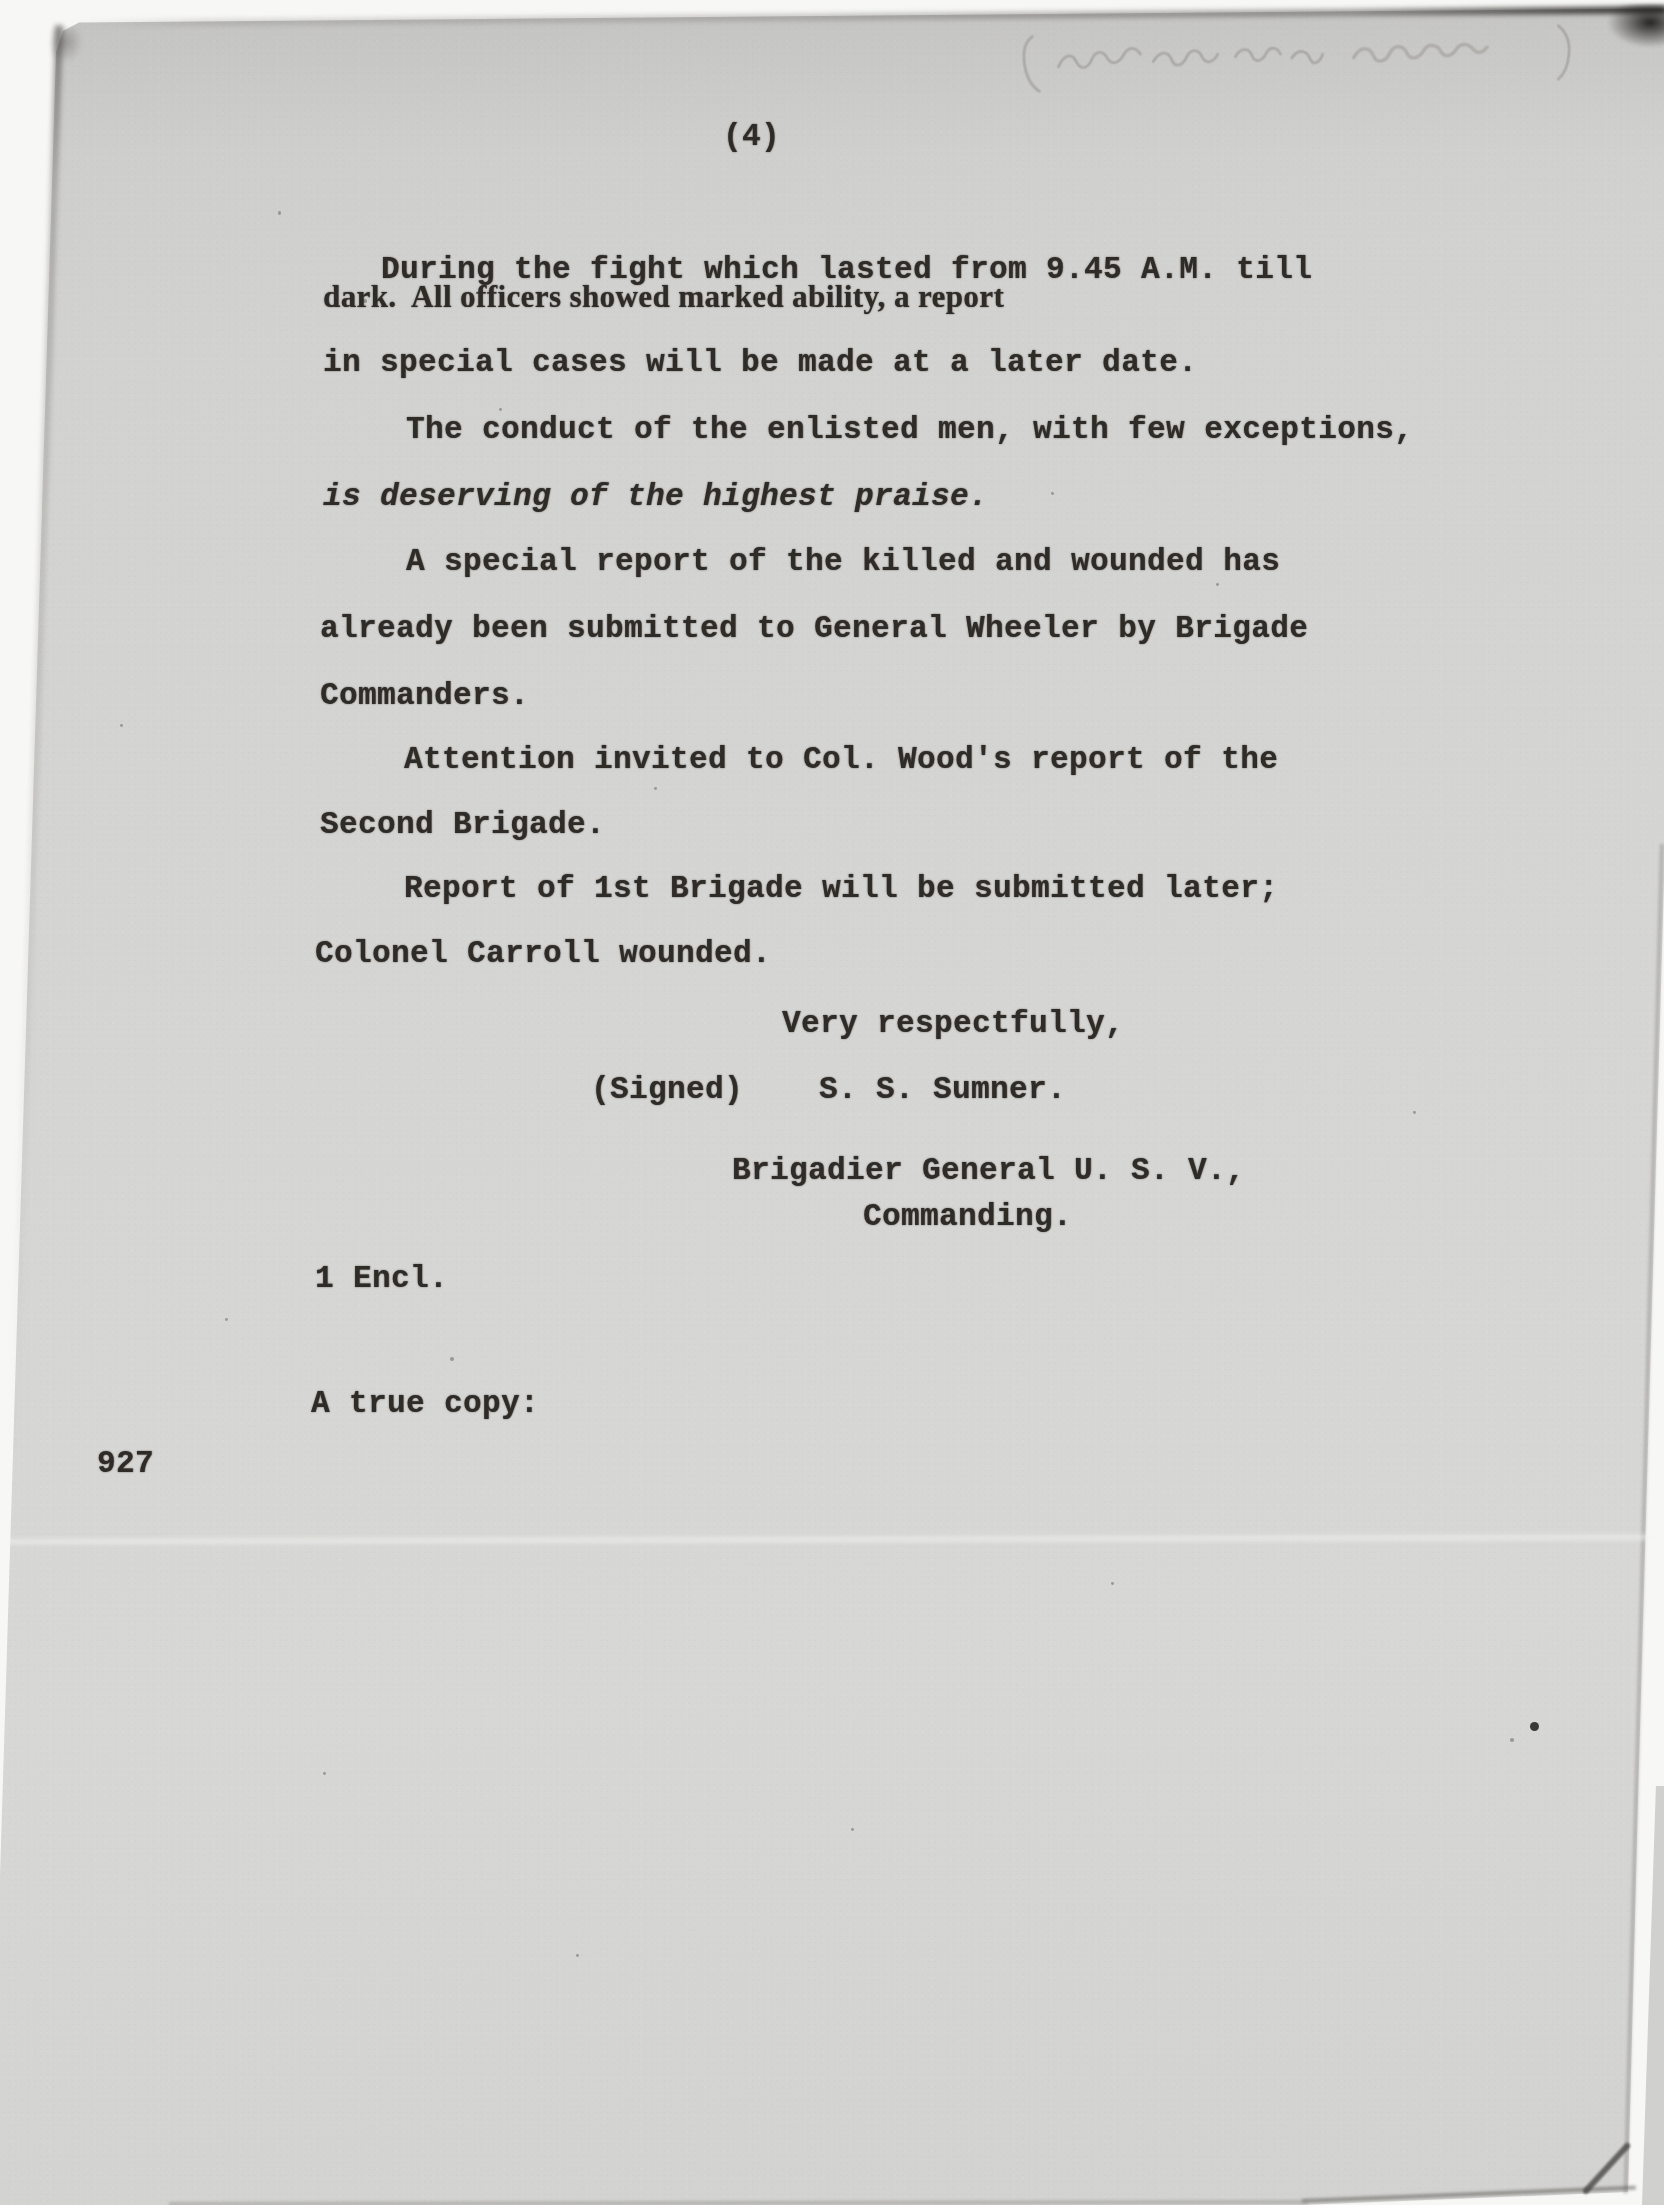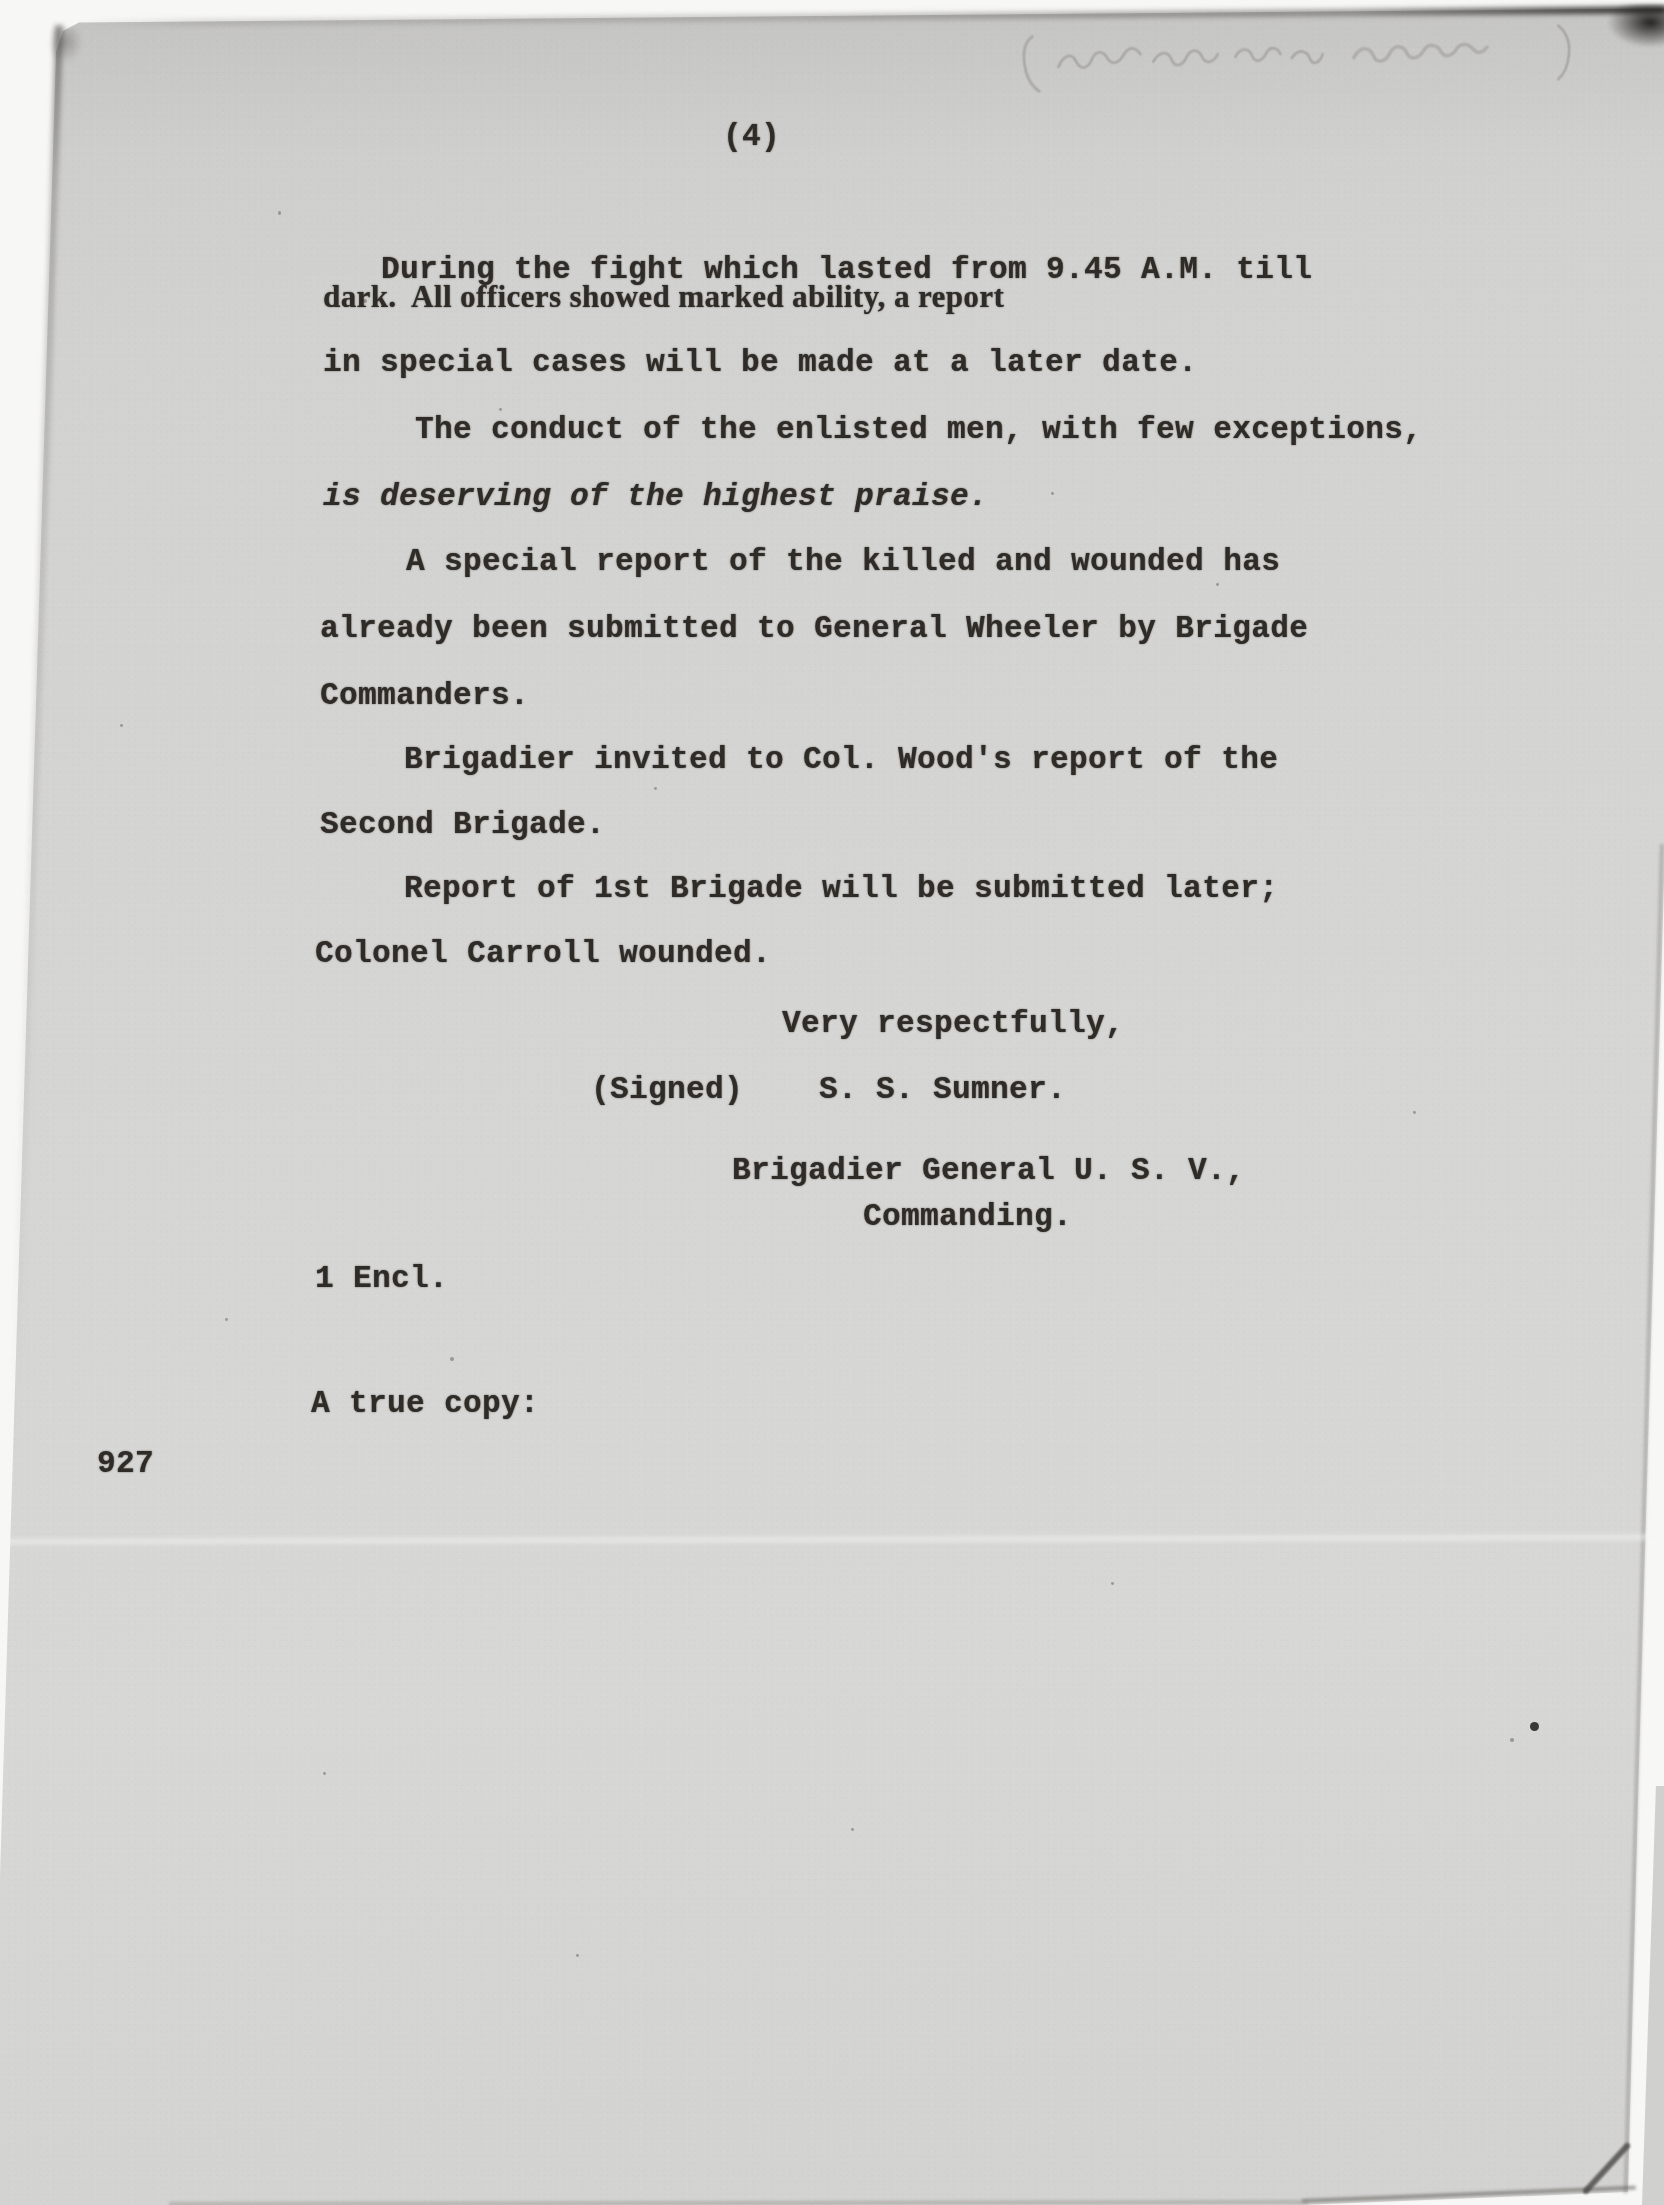--- a/index.html
+++ b/index.html
@@ -60,21 +60,21 @@
     position:absolute;white-space:pre;
     font-size:31px;font-weight:700;letter-spacing:0.4px;line-height:1;
     color:#2f2c28;
     text-shadow:0 0 2.1px rgba(48,44,40,0.55),0.4px 0.4px 0.7px rgba(48,44,40,0.45);
     filter:blur(0.4px);
   }
   .pgnum{left:723px;top:121px;}
   .bl0{left:381px;top:215px;margin-top:39px;}
   .bl1{left:323px;top:281px;font-family:Liberation Serif, serif;}
   .bl2{left:323px;top:347px;}
-  .bl3{left:415px;top:414px;}
+  .bl3{left:406px;top:414px;}
   .bl4{left:323px;top:481px;font-style:italic;}
   .bl5{left:406px;top:546px;}
   .bl6{left:320px;top:613px;}
   .bl7{left:320px;top:680px;}
   .bl8{left:404px;top:744px;}
   .bl9{left:320px;top:809px;}
   .bl10{left:404px;top:873px;}
   .bl11{left:315px;top:938px;}
   .cl0{left:782px;top:1008px;}
   .cl1{left:591px;top:1074px;}
@@ -140,21 +140,21 @@
 
 <div>
   <div class="tline bl0">During the fight which lasted from 9.45 A.M. till</div>
   <div class="tline bl1">dark.  All officers showed marked ability, a report</div>
   <div class="tline bl2">in special cases will be made at a later date.</div>
   <div class="tline bl3">The conduct of the enlisted men, with few exceptions,</div>
   <div class="tline bl4">is deserving of the highest praise.</div>
   <div class="tline bl5">A special report of the killed and wounded has</div>
   <div class="tline bl6">already been submitted to General Wheeler by Brigade</div>
   <div class="tline bl7">Commanders.</div>
-  <div class="tline bl8">Brigadier invited to Col. Wood's report of the</div>
+  <div class="tline bl8">Attention invited to Col. Wood's report of the</div>
   <div class="tline bl9">Second Brigade.</div>
   <div class="tline bl10">Report of 1st Brigade will be submitted later;</div>
   <div class="tline bl11">Colonel Carroll wounded.</div>
 </div>
 
 <div>
   <div class="tline cl0">Very respectfully,</div>
   <div class="tline cl1">(Signed)    S. S. Sumner.</div>
   <div class="tline cl2">Brigadier General U. S. V.,</div>
   <div class="tline cl3">Commanding.</div>

